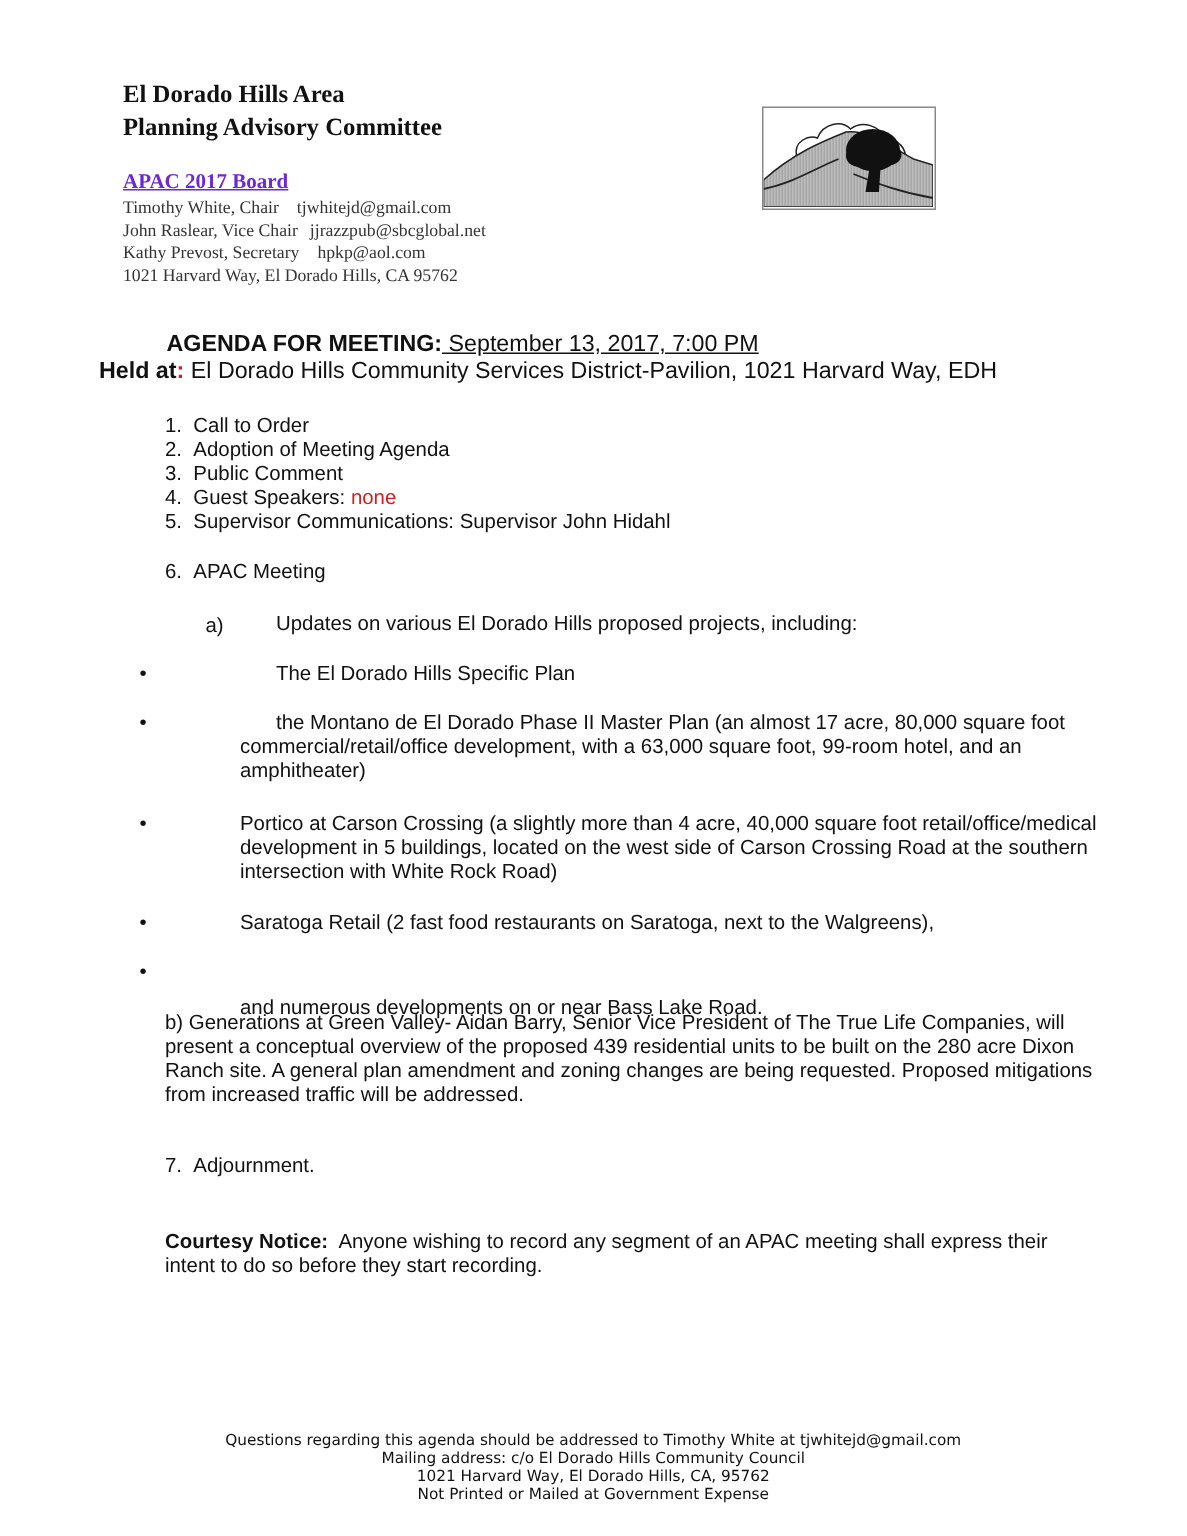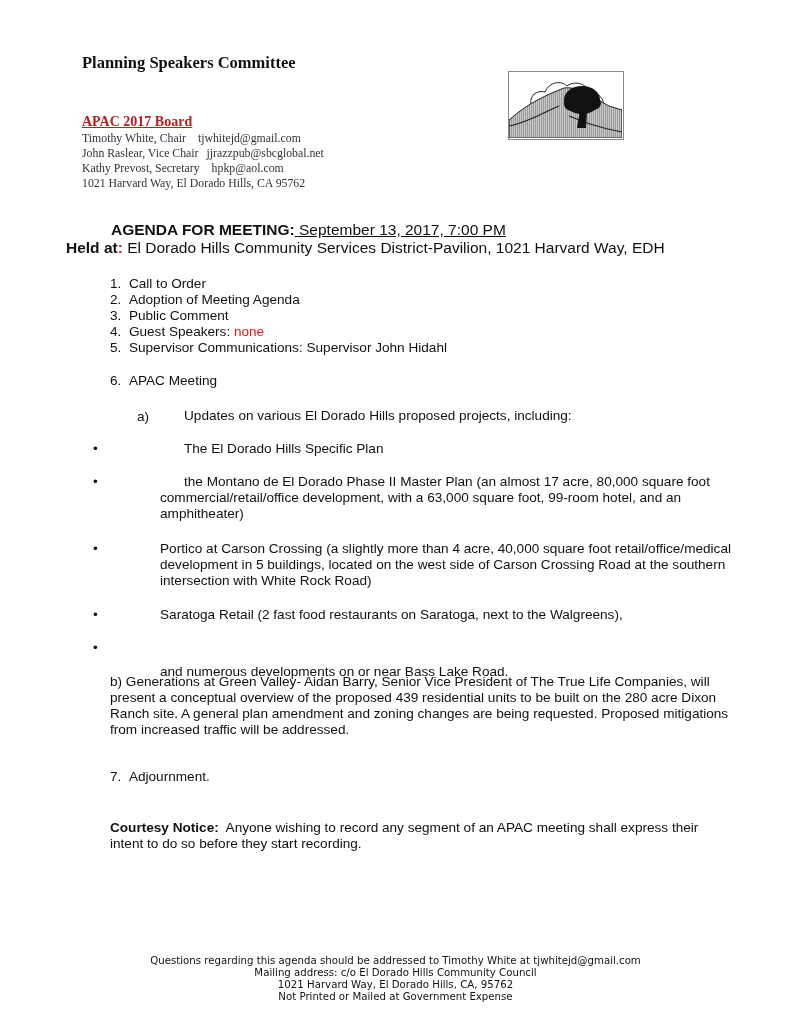--- a/index.html
+++ b/index.html
@@ -2,42 +2,43 @@
 <html><head>
 <meta charset="utf-8">
 <style>
   html, body { margin: 0; padding: 0; background: #ffffff; }
   body { width: 791px; height: 1024px; position: relative; overflow: hidden; color: #111; }
   .serif { font-family: "Liberation Serif", "DejaVu Serif", serif; }
   .sans { font-family: "Liberation Sans", "DejaVu Sans", sans-serif; text-align: right; }
   .abs { position: absolute; white-space: nowrap; }
 
   .org-title { left: 82px; top: 52px; font-size: 16.5px; font-weight: bold; line-height: 22px; color: #111; }
-  .board-title { left: 82px; top: 114px; font-size: 14px; font-weight: bold; text-decoration: underline; color: #b91c1c; }
+  .board-title { left: 82px; top: 114px; font-size: 14px; font-weight: bold; text-decoration: underline; color: #6d28d9; }
   .board-line { left: 82px; font-size: 11.8px; color: #333; line-height: 15px; }
 
   .logo { left: 508px; top: 71px; width: 116px; height: 69px; border: 1.5px solid #888; background: #fff; box-sizing: border-box; overflow: hidden; }
 
   .agenda-title { left: 111px; top: 221px; font-size: 15.5px; font-weight: bold; }
   .agenda-title .date { font-weight: normal; text-decoration: underline; }
   .held-at { left: 66px; top: 239px; font-size: 15.5px; }
   .held-at b { font-weight: bold; }
   .red { color: #d61e1e; }
 
   .body-text { font-size: 13.6px; line-height: 16px; color: #111; margin-left: 44px; }
   .item { left: 66px; }
   .bullet { font-size: 13.6px; }
 
   .footer { left: 0; width: 791px; text-align: center; font-family: "DejaVu Sans", sans-serif; font-size: 10.2px; line-height: 11.5px; color: #111; }
 </style>
 </head>
 <body>
 
 <div class="abs serif org-title">
-  <div>Planning Speakers Committee</div>
+  <div>El Dorado Hills Area</div>
+  <div>Planning Advisory Committee</div>
 </div>
 
 <div class="abs serif board-title">APAC 2017 Board</div>
 
 <div class="abs serif board-line" style="top:131px">
   <span>Timothy White, Chair</span><span style="display:inline-block;width:12px"></span><span>tjwhitejd@gmail.com</span>
 </div>
 <div class="abs serif board-line" style="top:146px">
   <span>John Raslear, Vice Chair</span><span style="display:inline-block;width:8px"></span><span>jjrazzpub@sbcglobal.net</span>
 </div>

